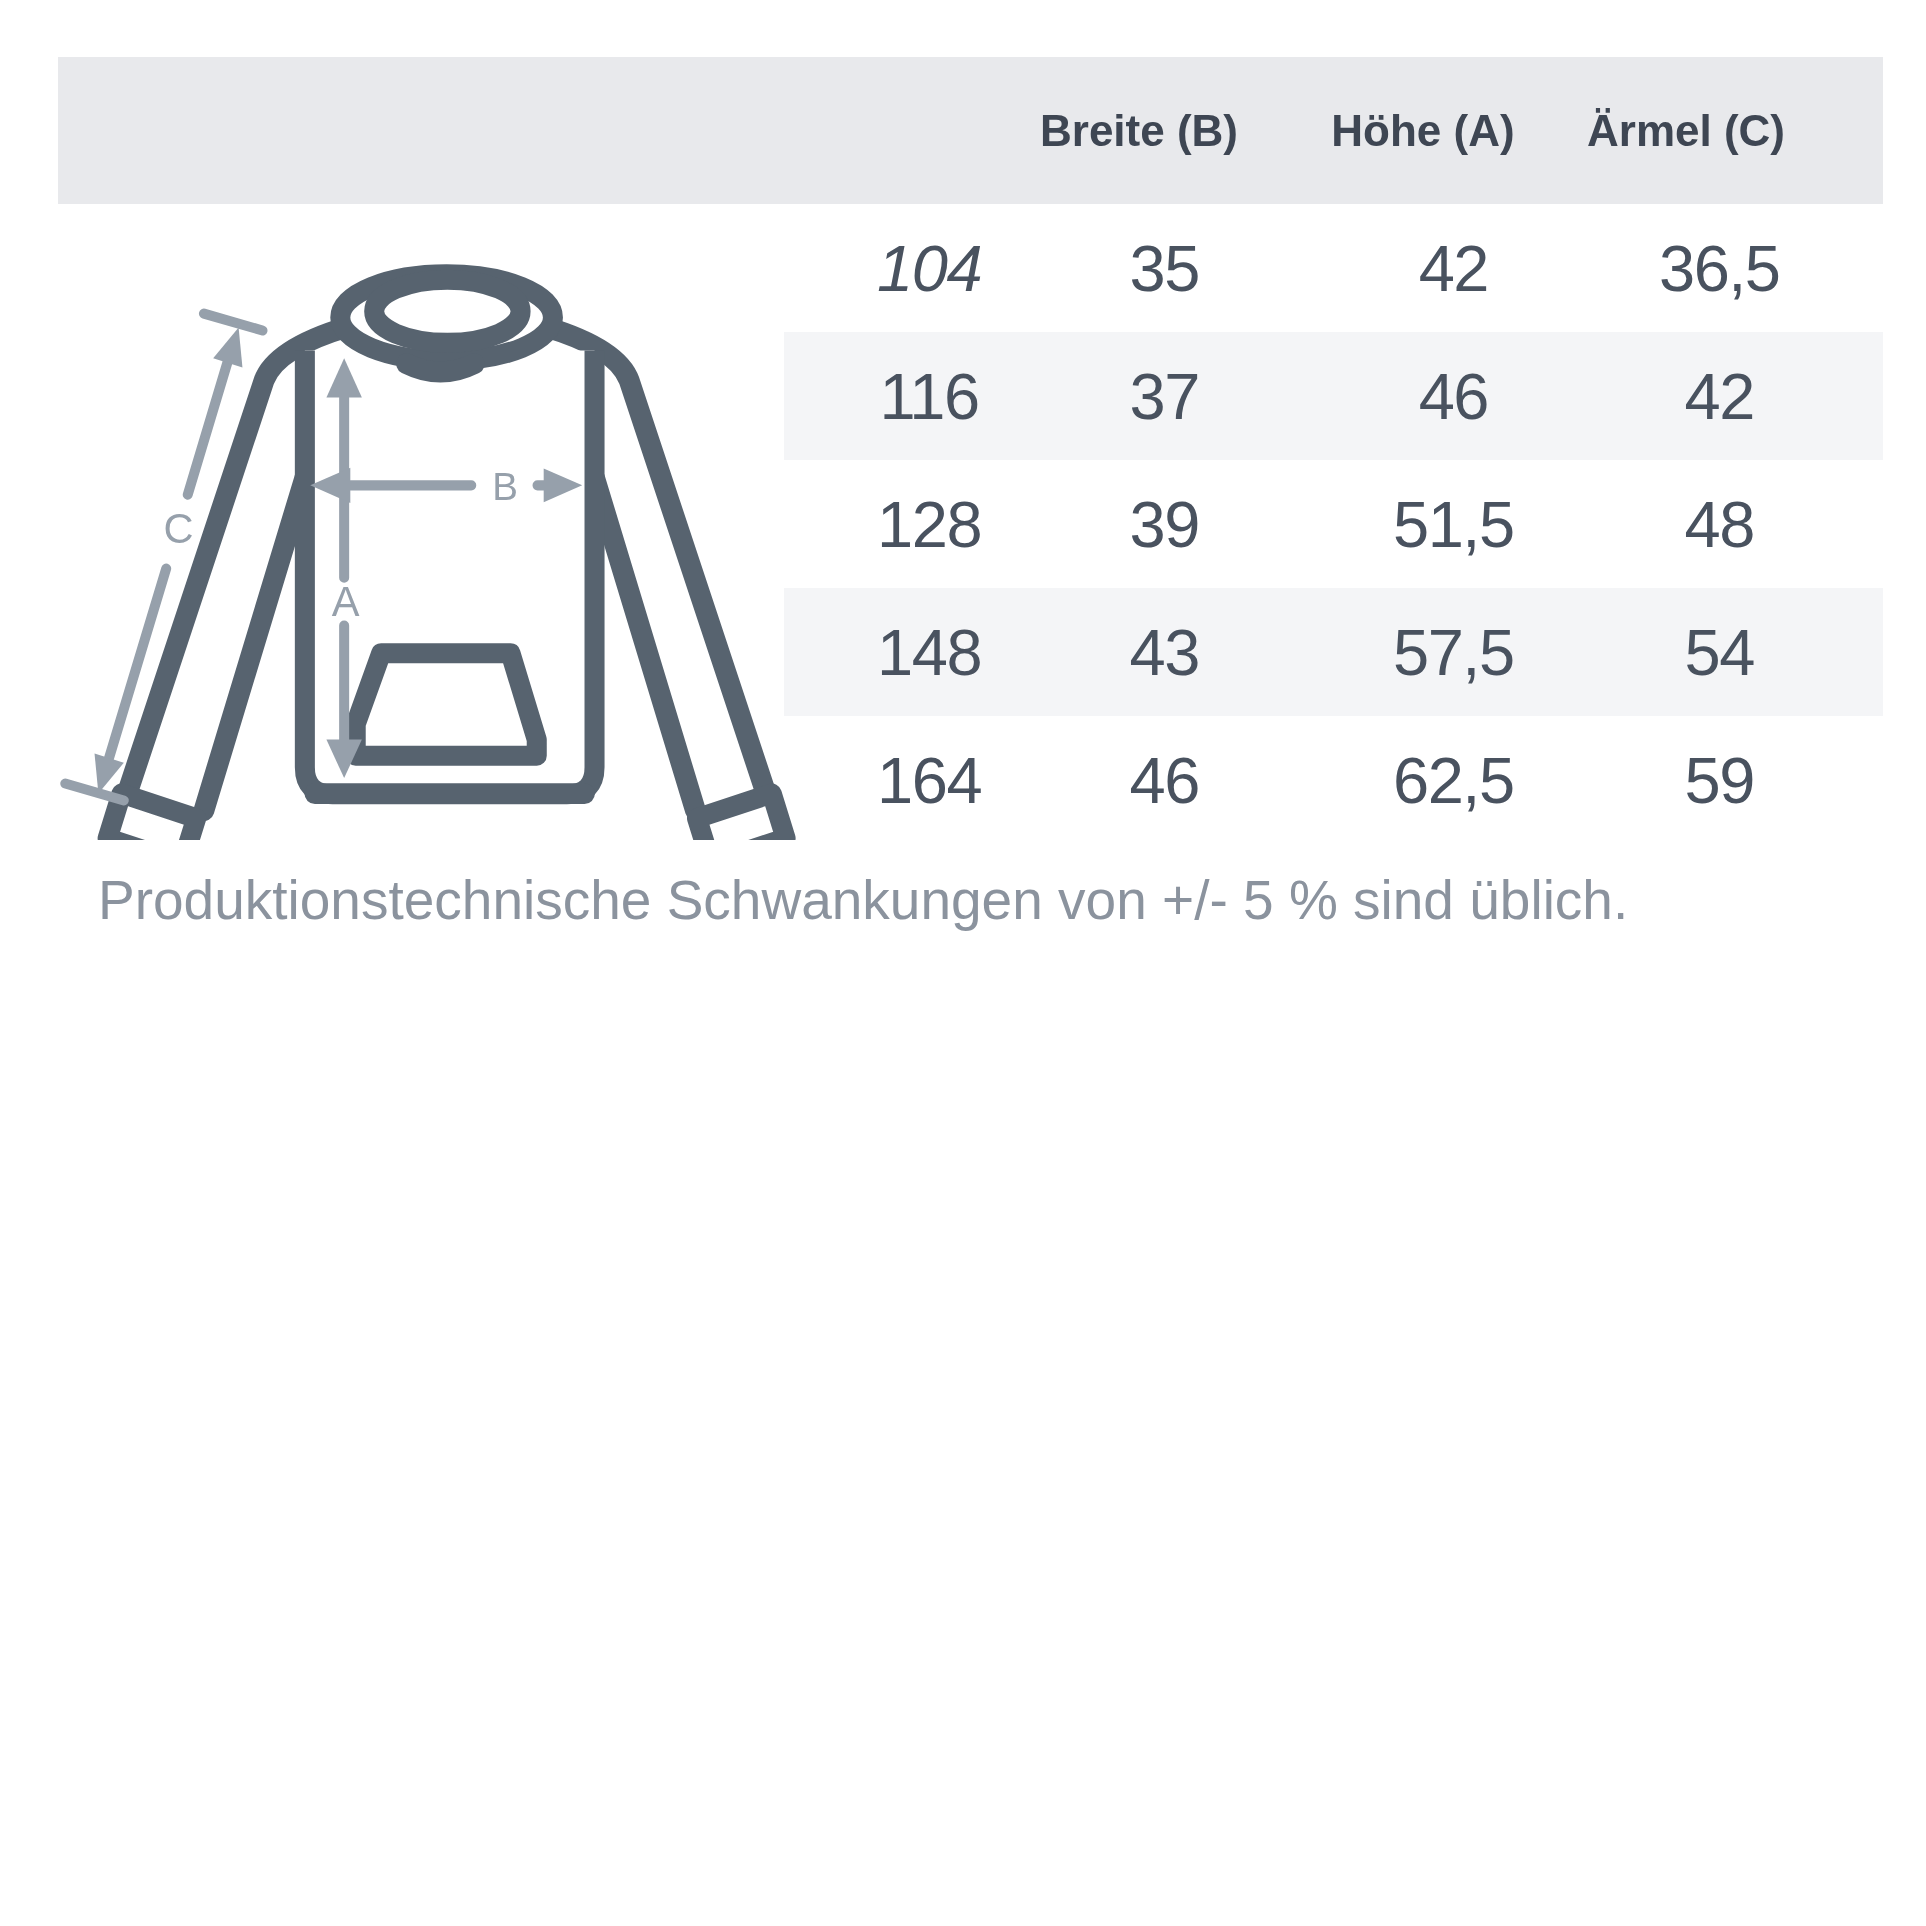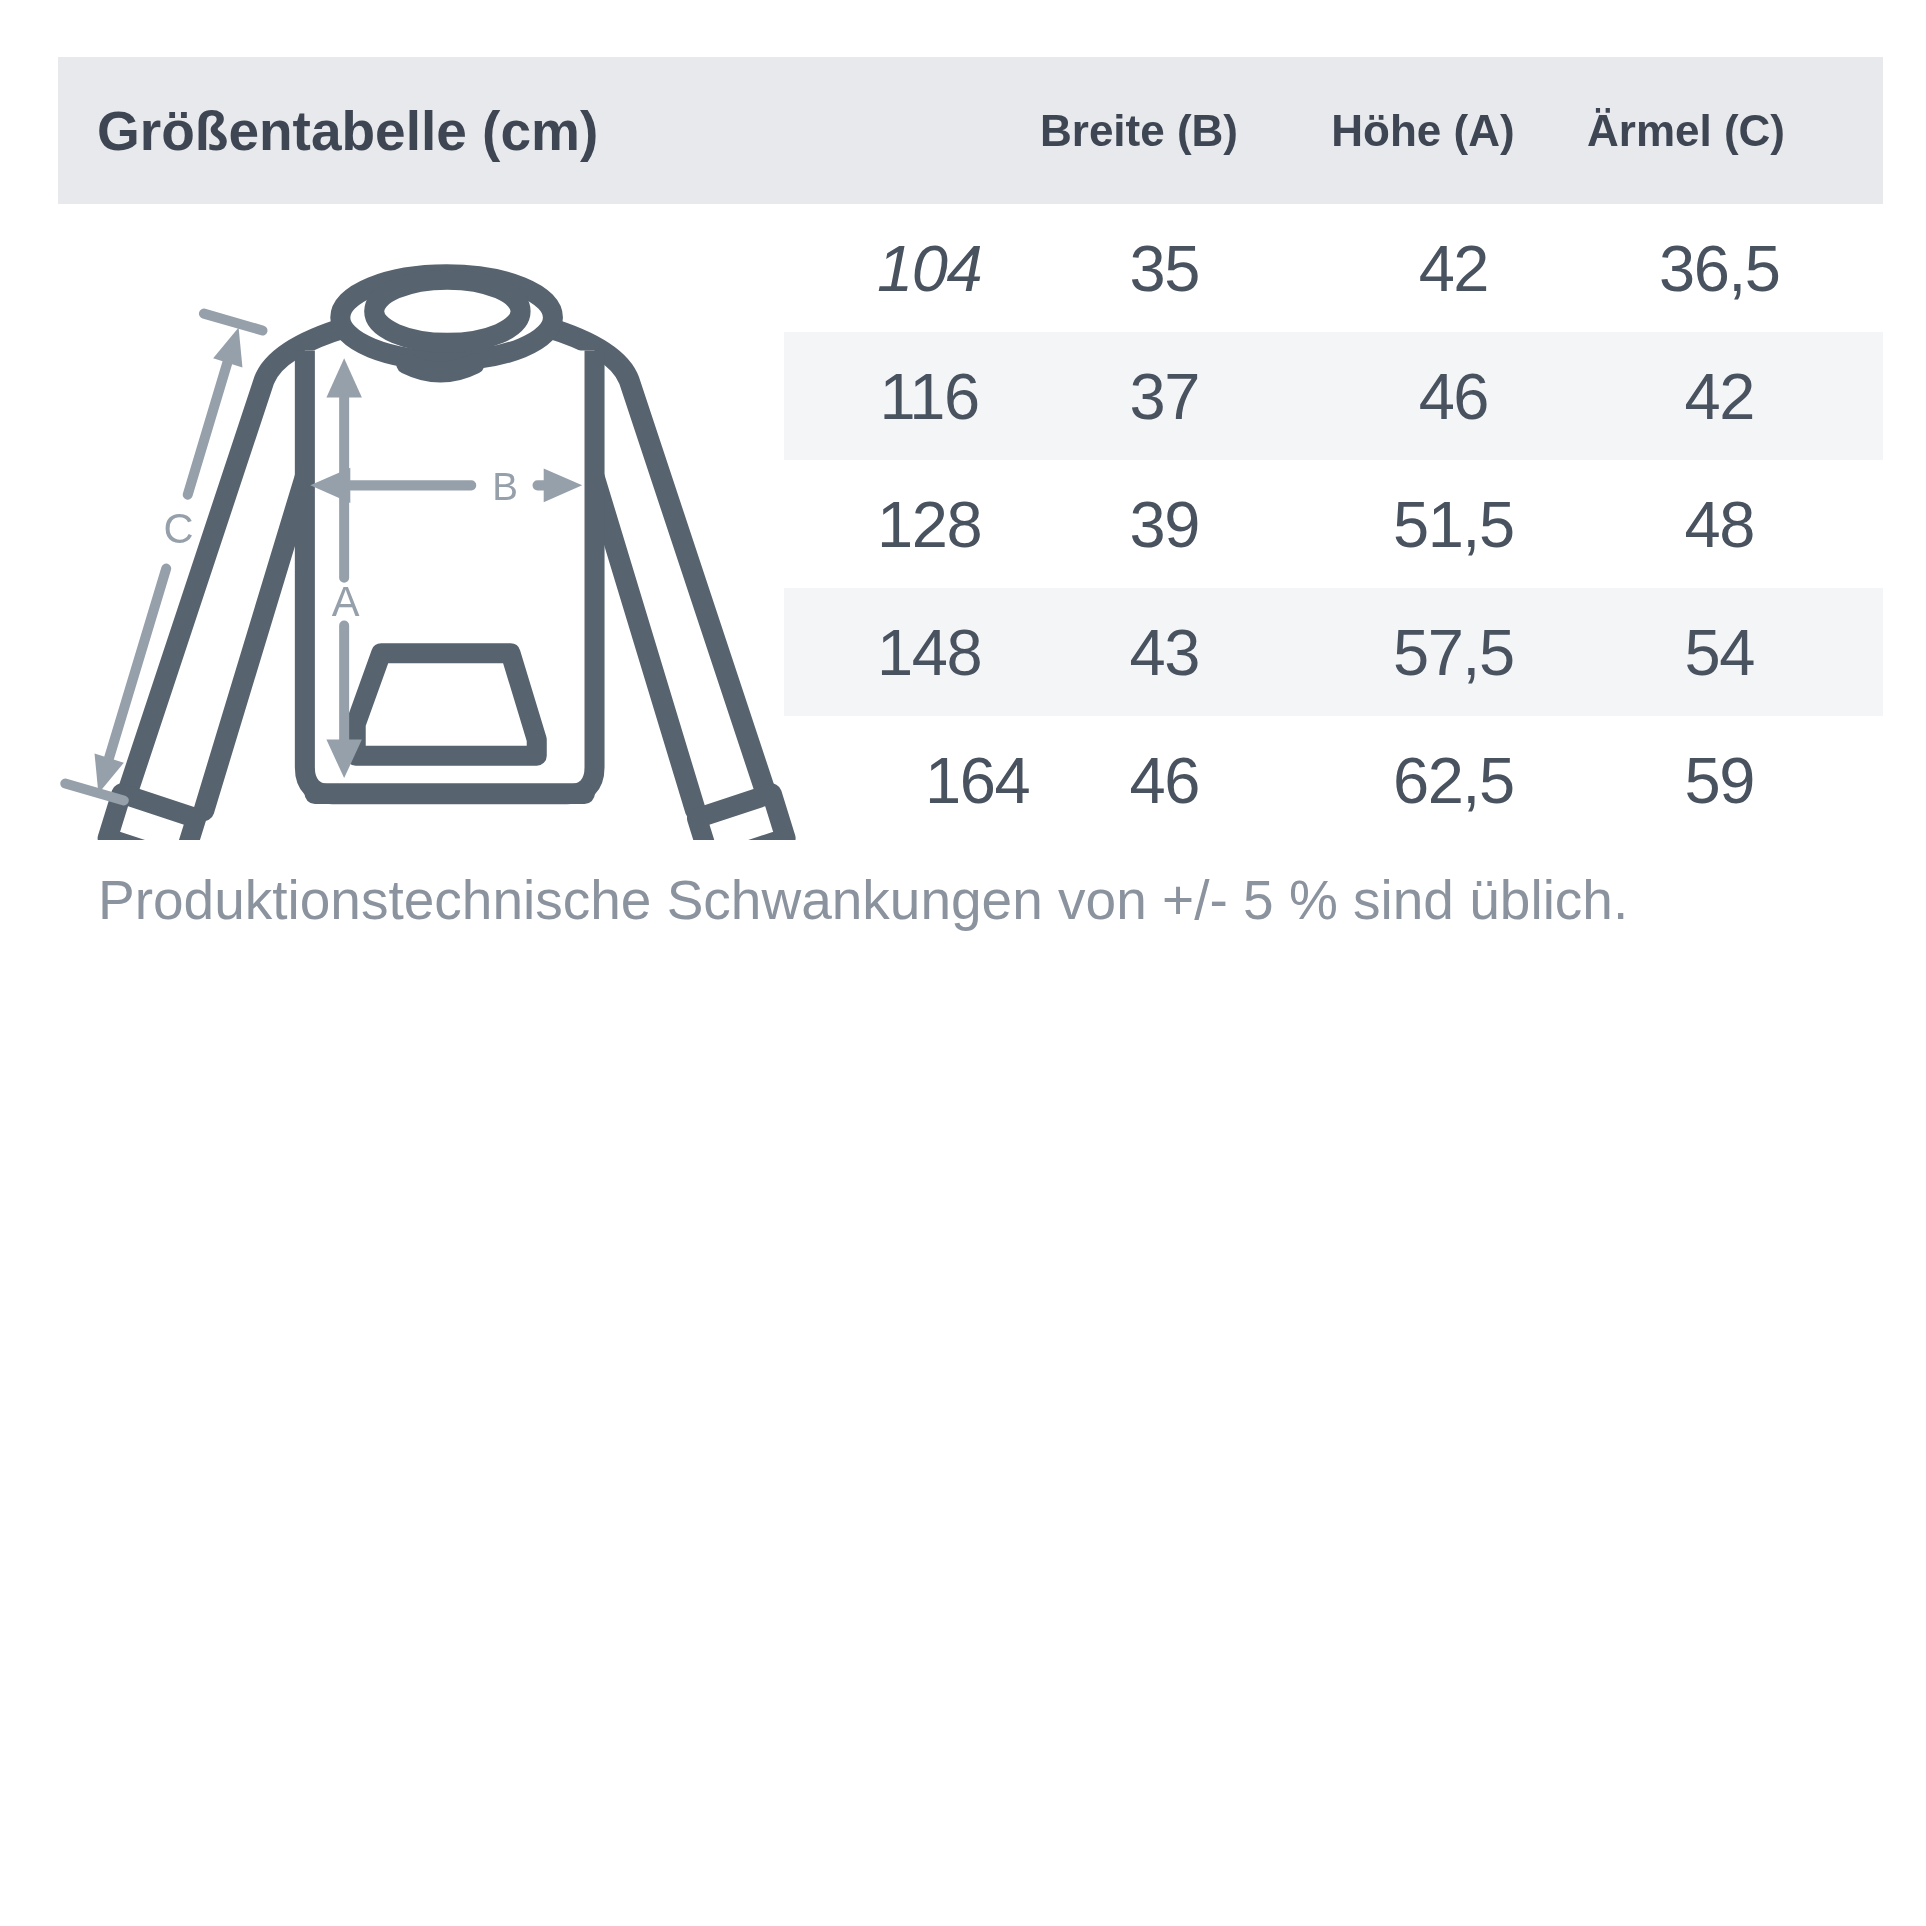--- a/index.html
+++ b/index.html
@@ -52,21 +52,20 @@
   .dk{stroke:var(--outline);fill:none;stroke-width:27;stroke-linecap:round;stroke-linejoin:round;}
   .dkf{stroke:var(--outline);fill:#ffffff;stroke-width:26;stroke-linejoin:round;}
   .ar{stroke:var(--arrow);fill:none;stroke-width:13;stroke-linecap:round;}
   .arh{fill:var(--arrow);stroke:none;}
   .arlabel{fill:var(--arrow);font-family:"Liberation Sans","DejaVu Sans",sans-serif;}
 </style>
 </head>
 <body>
 
 <div id="header-bar">
-  <div id="title">Größentabelle (cm)</div>
   <div class="col-header" id="col-breite">Breite (B)</div>
   <div class="col-header" id="col-aermel">Ärmel (C)</div>
   <div class="col-header" id="col-hoehe">Höhe (A)</div>
 </div>
 
 <div id="size-table">
     <div class="trow">
       <span class="tcell" style="left: 13.2%; font-style: italic;">104</span>
       <span class="tcell" style="left: 34.6%;">35</span>
       <span class="tcell" style="left: 60.9%;">42</span>
@@ -84,21 +83,21 @@
       <span class="tcell" style="left: 60.9%;">51,5</span>
       <span class="tcell" style="left: 85.1%;">48</span>
     </div>
     <div class="trow stripe">
       <span class="tcell" style="left: 13.2%;">148</span>
       <span class="tcell" style="left: 34.6%;">43</span>
       <span class="tcell" style="left: 60.9%;">57,5</span>
       <span class="tcell" style="left: 85.1%;">54</span>
     </div>
     <div class="trow">
-      <span class="tcell" style="left: 13.2%; margin-left: 48px;">164</span>
+      <span class="tcell" style="left: 13.2%;">164</span>
       <span class="tcell" style="left: 34.6%;">46</span>
       <span class="tcell" style="left: 60.9%;">62,5</span>
       <span class="tcell" style="left: 85.1%;">59</span>
     </div>
   </div>
 
 <svg id="diagram" width="755" height="586" viewBox="0 0 980 760">
 
   <path class="dk" d="M392,94 Q298,122 283,164 L106,698"></path>
   <path class="dk" d="M336,290 L205,722"></path>

